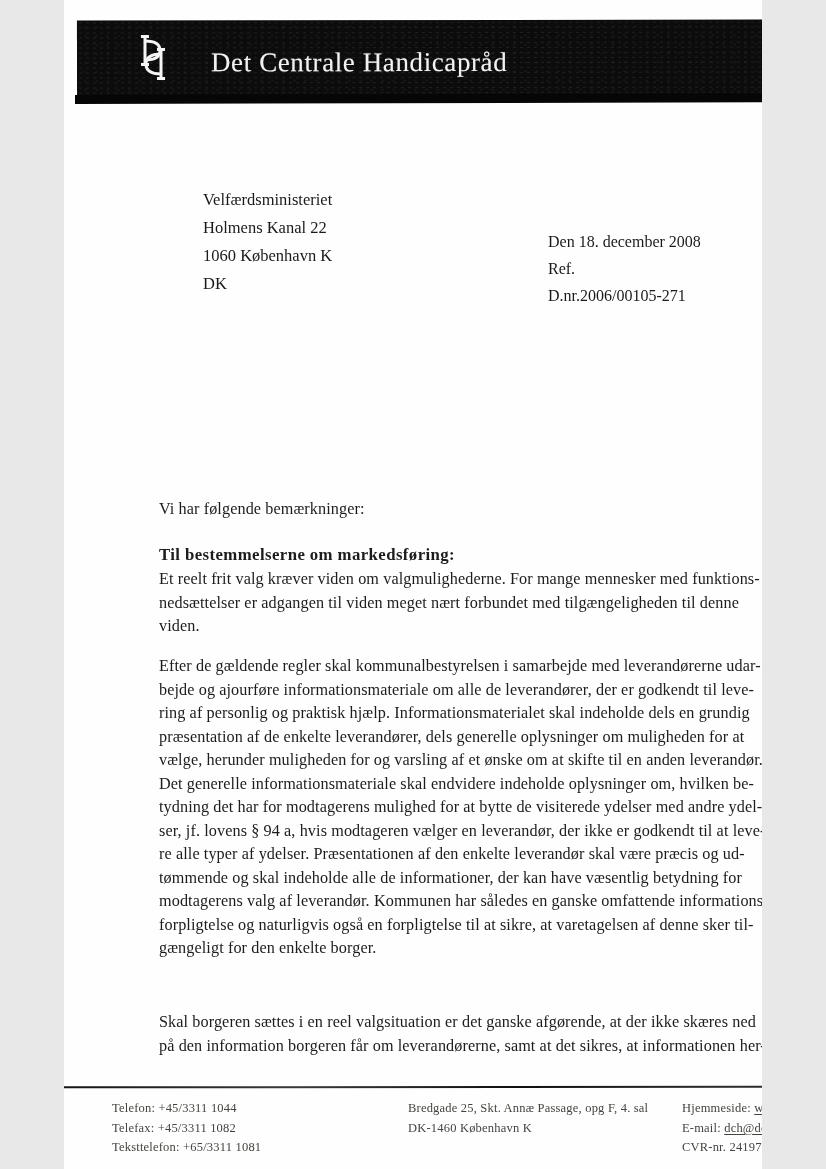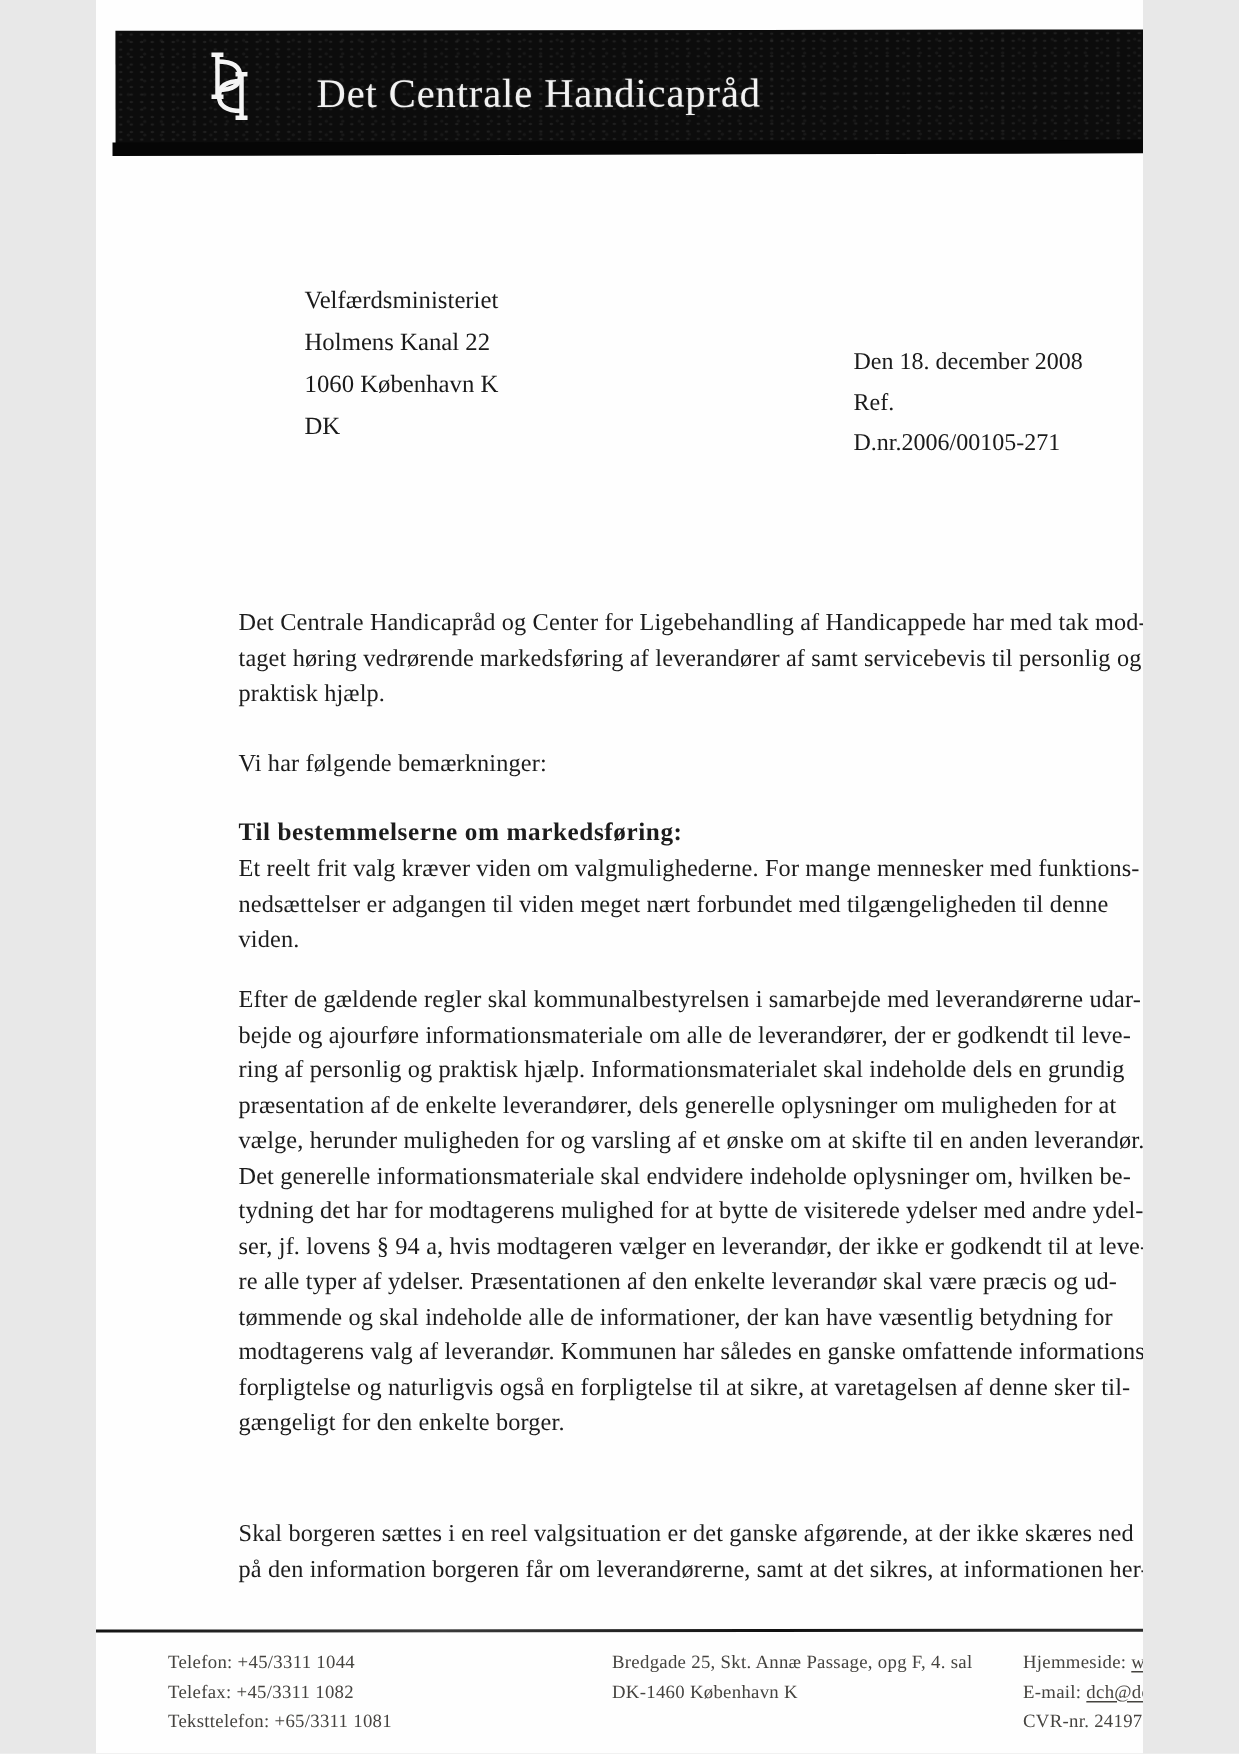--- a/index.html
+++ b/index.html
@@ -25,21 +25,21 @@
     background:#060606;transform:rotate(-0.15deg);
   }
   .logo{position:absolute;left:56px;top:12px;width:40px;height:50px;}
   .org-title{
     position:absolute;left:134px;top:27px;
     font-size:27px;color:#f2f2f2;letter-spacing:.6px;white-space:nowrap;
     text-shadow:0 0 1px rgba(255,255,255,.35);
   }
   
   .recipient{position:absolute;left:115px;top:186px;font-size:16.5px;line-height:28px;margin-left:24px;}
-  .meta{position:absolute;left:505px;top:228px;font-size:16px;line-height:27px;}
+  .meta{position:absolute;left:484px;top:228px;font-size:16px;line-height:27px;}
   .meta div, .recipient div{white-space:nowrap;}
   
   .para{
     position:absolute;left:95px;font-size:16.2px;line-height:23.5px;
     white-space:pre;letter-spacing:.1px;color:#1c1c1c;
   }
   .p-intro{top:404px;}
   .p-lead{top:498px;}
   .p-heading{top:543px;font-weight:bold;font-size:16.8px;letter-spacing:.4px;}
   .p-choice{top:568px;font-family:Liberation Serif, serif;}
@@ -91,23 +91,20 @@
     <div>1060 København K</div>
     <div>DK</div>
   </div>
 
   <div class="meta">
     <div>Den 18. december 2008</div>
     <div>Ref.</div>
     <div>D.nr.2006/00105-271</div>
   </div>
 
-  <div class="para p-intro">Det Centrale Handicapråd og Center for Ligebehandling af Handicappede har med tak mod-
-taget høring vedrørende markedsføring af leverandører af samt servicebevis til personlig og
-praktisk hjælp.</div>
   <div class="para p-heading">Til bestemmelserne om markedsføring:</div>
   <div class="para p-lead">Vi har følgende bemærkninger:</div>
   <div class="para p-choice">Et reelt frit valg kræver viden om valgmulighederne. For mange mennesker med funktions-
 nedsættelser er adgangen til viden meget nært forbundet med tilgængeligheden til denne
 viden.</div>
   <div class="para p-rules">Efter de gældende regler skal kommunalbestyrelsen i samarbejde med leverandørerne udar-
 bejde og ajourføre informationsmateriale om alle de leverandører, der er godkendt til leve-
 ring af personlig og praktisk hjælp. Informationsmaterialet skal indeholde dels en grundig
 præsentation af de enkelte leverandører, dels generelle oplysninger om muligheden for at
 vælge, herunder muligheden for og varsling af et ønske om at skifte til en anden leverandør.

